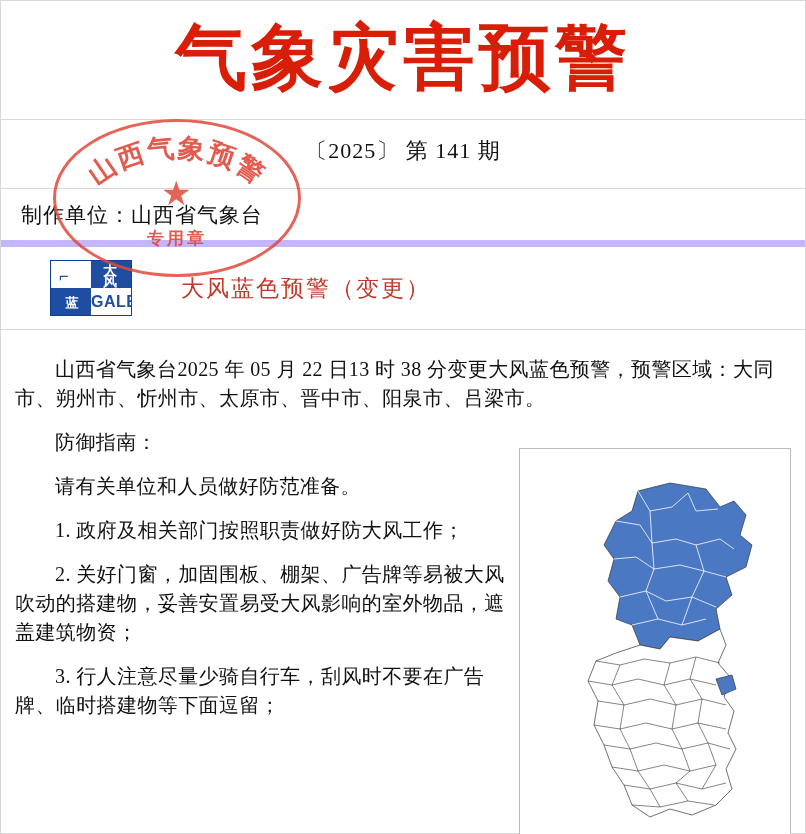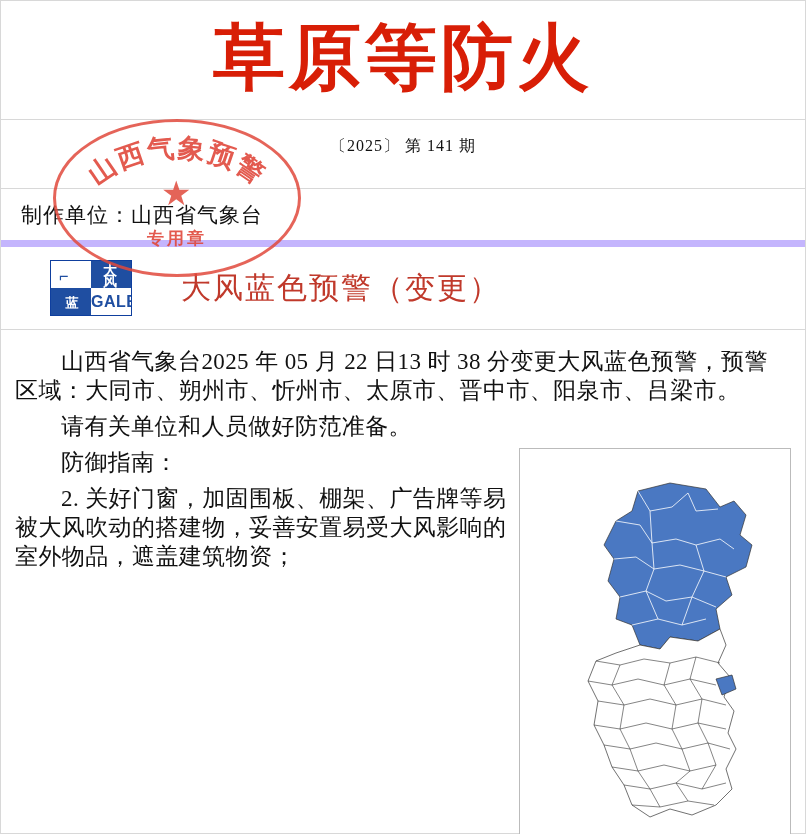--- a/index.html
+++ b/index.html
@@ -45,21 +45,21 @@
   .issue-band {
     position: relative;
     height: 68px;
     border-bottom: 1px solid #d8d8d8;
   }
   .issue-text {
     position: absolute;
     left: 0; right: 0;
     top: 16px;
     text-align: center;
-    font-size: 16px;
+    font-size: 22px;
     letter-spacing: 1px;
   }
   
   .meta-band {
     position: relative;
     height: 58px;
     border-bottom: 7px solid #c4b5fd;
     display: flex;
     align-items: center;
     justify-content: space-between;
@@ -139,38 +139,38 @@
     right: 2px; bottom: 4px;
     width: 38px;
     text-align: center;
     color: #1f4ea1;
     font-size: 16px;
     font-weight: bold;
     letter-spacing: 0.5px;
     font-family: "Liberation Sans", sans-serif;
   }
   .signal-title {
-    font-size: 30px;
+    font-size: 23px;
     color: #c0392b;
     letter-spacing: 2px;
     font-weight: normal;
   }
   
   .body-band {
     position: relative;
     height: 506px;
     padding: 10px 14px 0 14px;
     box-sizing: border-box;
   }
   .para {
-    font-size: 23px;
+    font-size: 20px;
     line-height: 29px;
     text-indent: 2em;
     letter-spacing: 0.4px;
-    margin: 7px 0 2px 0;
+    margin: 15px 0 2px 0;
   }
   .text-col {
     width: 496px;
   }
   .text-top {
     width: 100%;
   }
   
   .map-panel {
     position: absolute;
@@ -237,21 +237,21 @@
     letter-spacing: 3px;
     font-weight: bold;
   }
 </style>
 </head>
 <body>
 
 <div class="page">
 
   <div class="title-band">
-    <div class="main-title">草原等防火</div>
+    <div class="main-title">气象灾害预警</div>
   </div>
 
   <div class="issue-band">
     <div class="issue-text">〔2025〕 第 141 期</div>
   </div>
 
   <div class="meta-band">
     <div class="meta-left">制作单位：山西省气象台</div>
   </div>
 
@@ -273,23 +273,25 @@
     </div>
     <div class="signal-title">大风蓝色预警（变更）</div>
   </div>
 
   <div class="body-band">
     <div class="text-top">
       <p class="para">山西省气象台2025 年 05 月 22 日13 时 38 分变更大风蓝色预警，预警区域：大同市、朔州市、忻州市、太原市、晋中市、阳泉市、吕梁市。</p>
     </div>
 
     <div class="text-col">
+      <p class="para">防御指南：</p>
       <p class="para">请有关单位和人员做好防范准备。</p>
-      <p class="para">防御指南：</p>
+      <p class="para">1. 政府及相关部门按照职责做好防大风工作；</p>
       <p class="para">2. 关好门窗，加固围板、棚架、广告牌等易被大风吹动的搭建物，妥善安置易受大风影响的室外物品，遮盖建筑物资；</p>
+      <p class="para">3. 行人注意尽量少骑自行车，刮风时不要在广告牌、临时搭建物等下面逗留；</p>
     </div>
 
     <div class="map-panel">
       <svg width="270" height="386" viewBox="0 0 270 386">
         <g stroke="#333333" stroke-width="0.7" fill="#ffffff">
 
           <g fill="#4a78c2">
             <polygon points="118,42 150,34 186,40 200,58 214,52 226,66 220,86 232,96 226,118 206,128 212,146 196,160 200,180 178,192 150,188 140,200 120,196 112,176 96,170 100,148 88,132 94,110 84,96 96,72 112,62"></polygon>
           </g>
 

